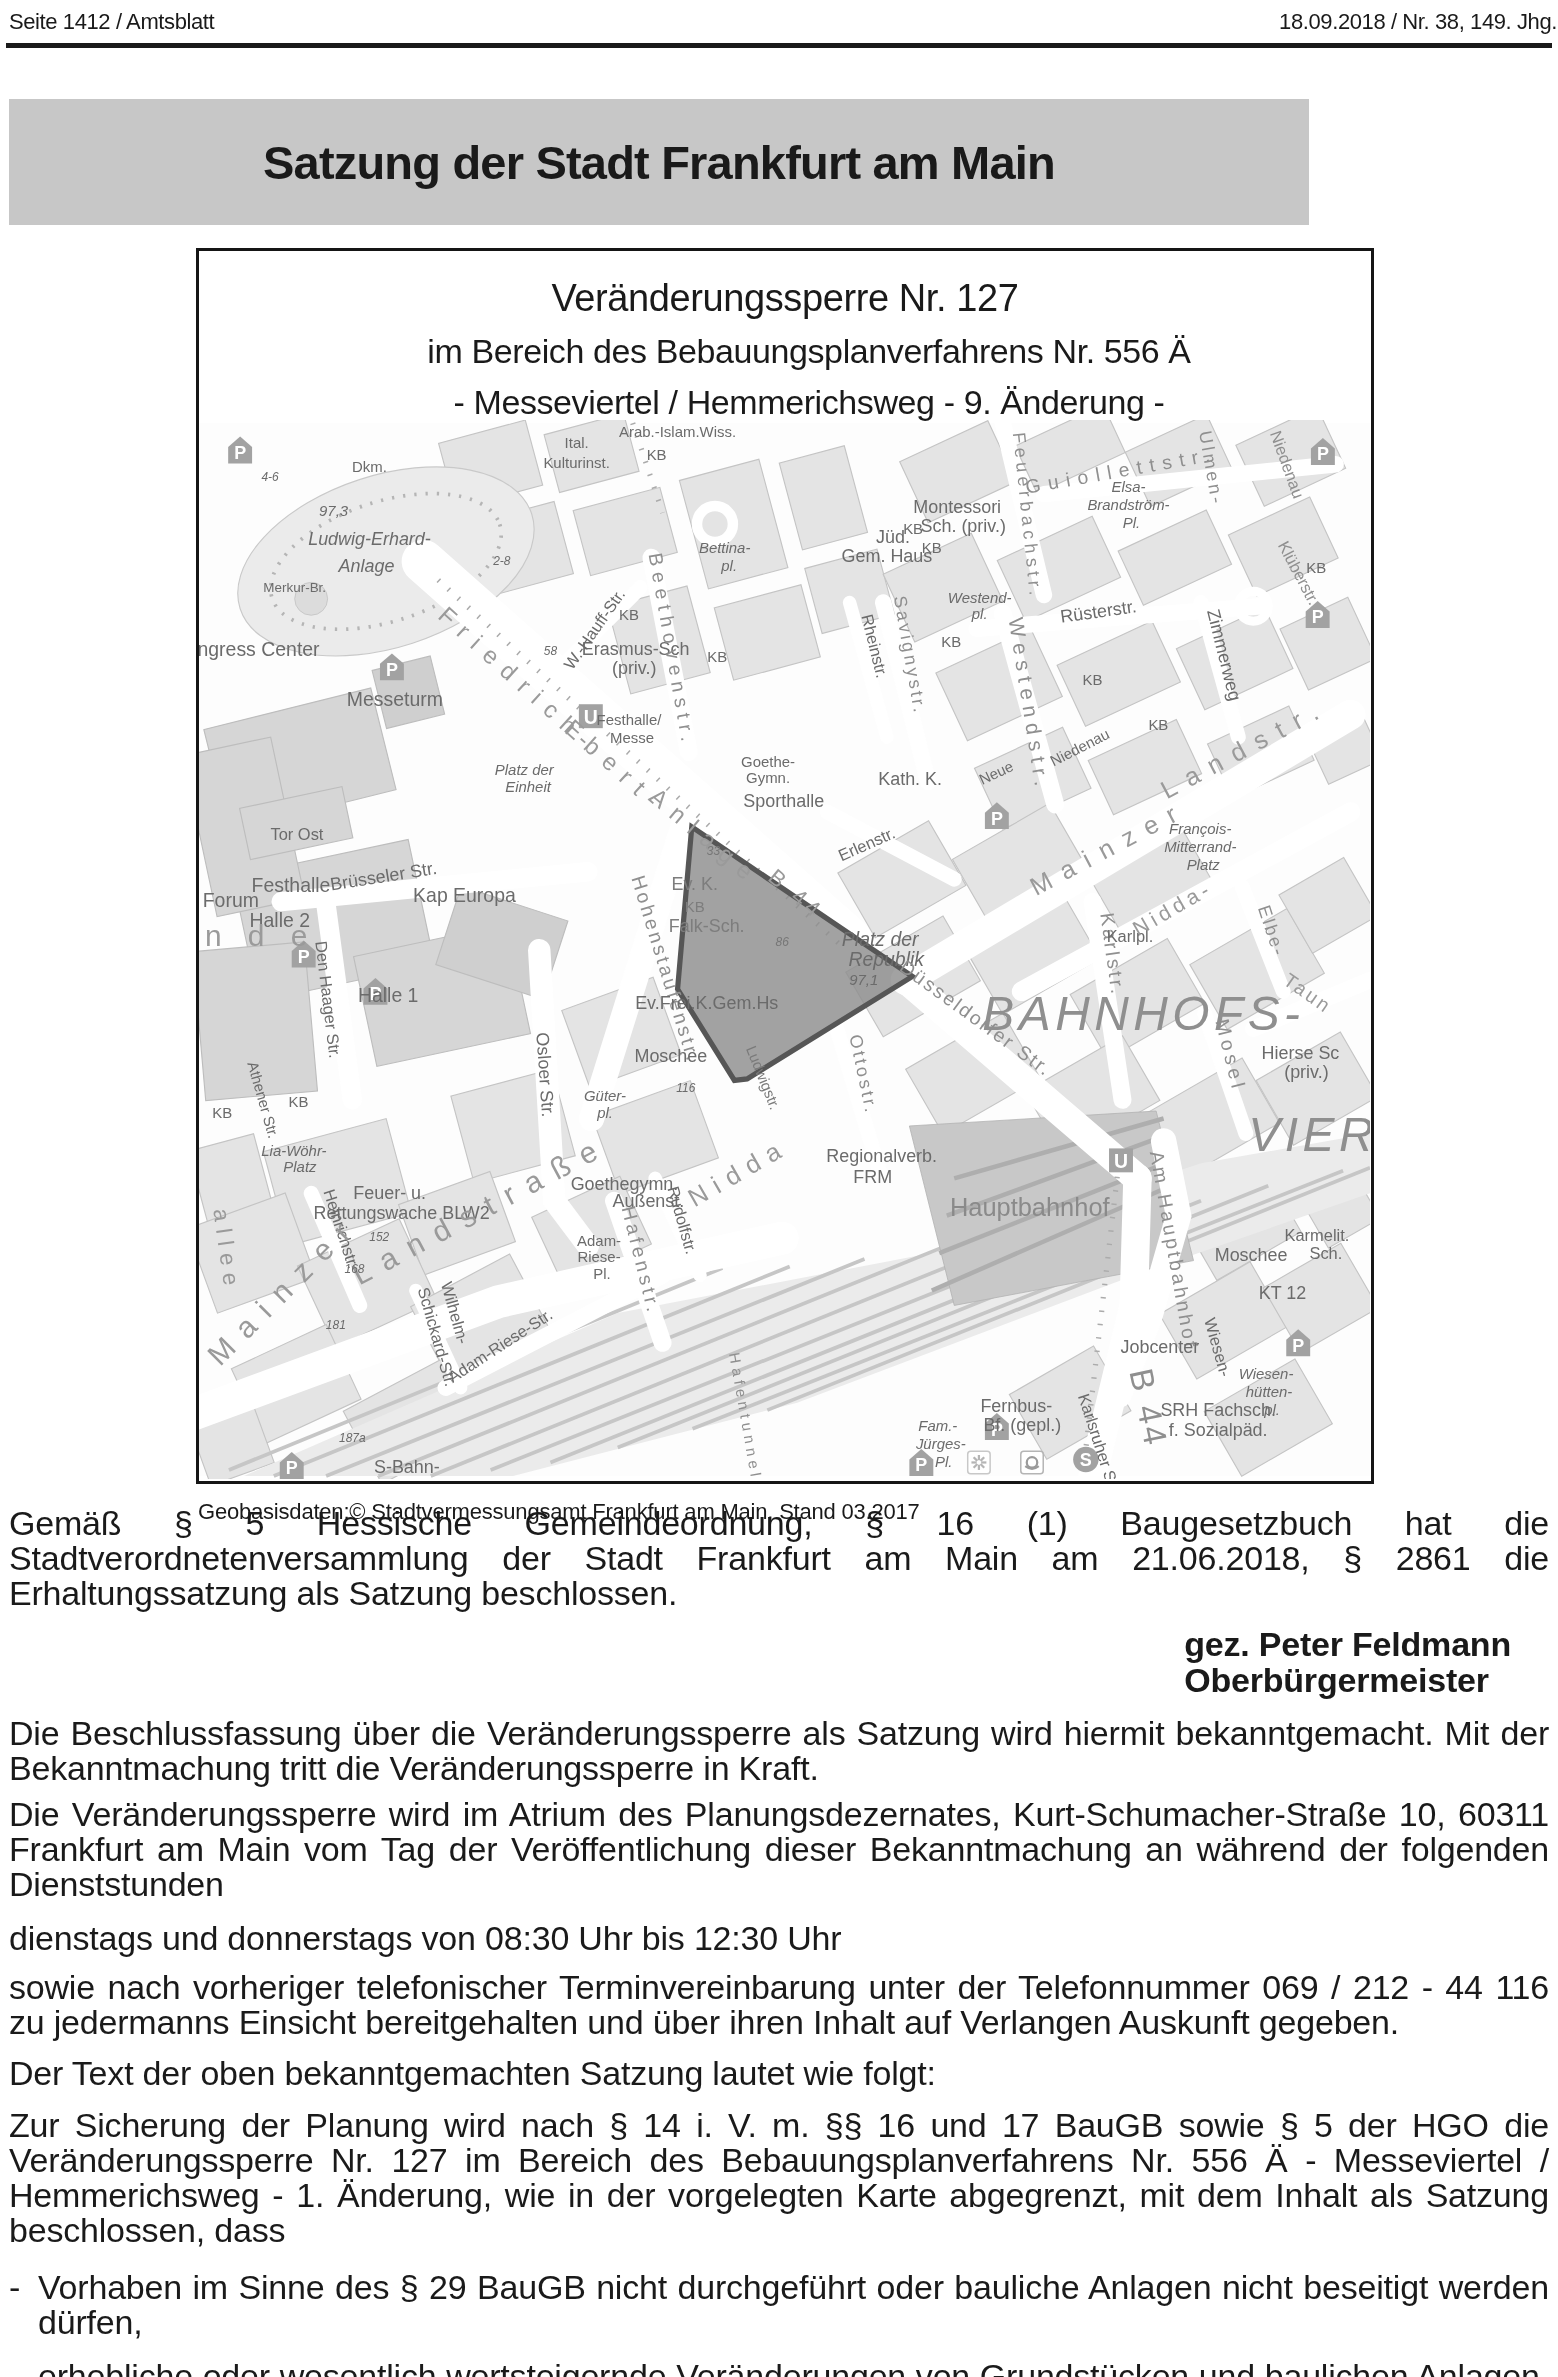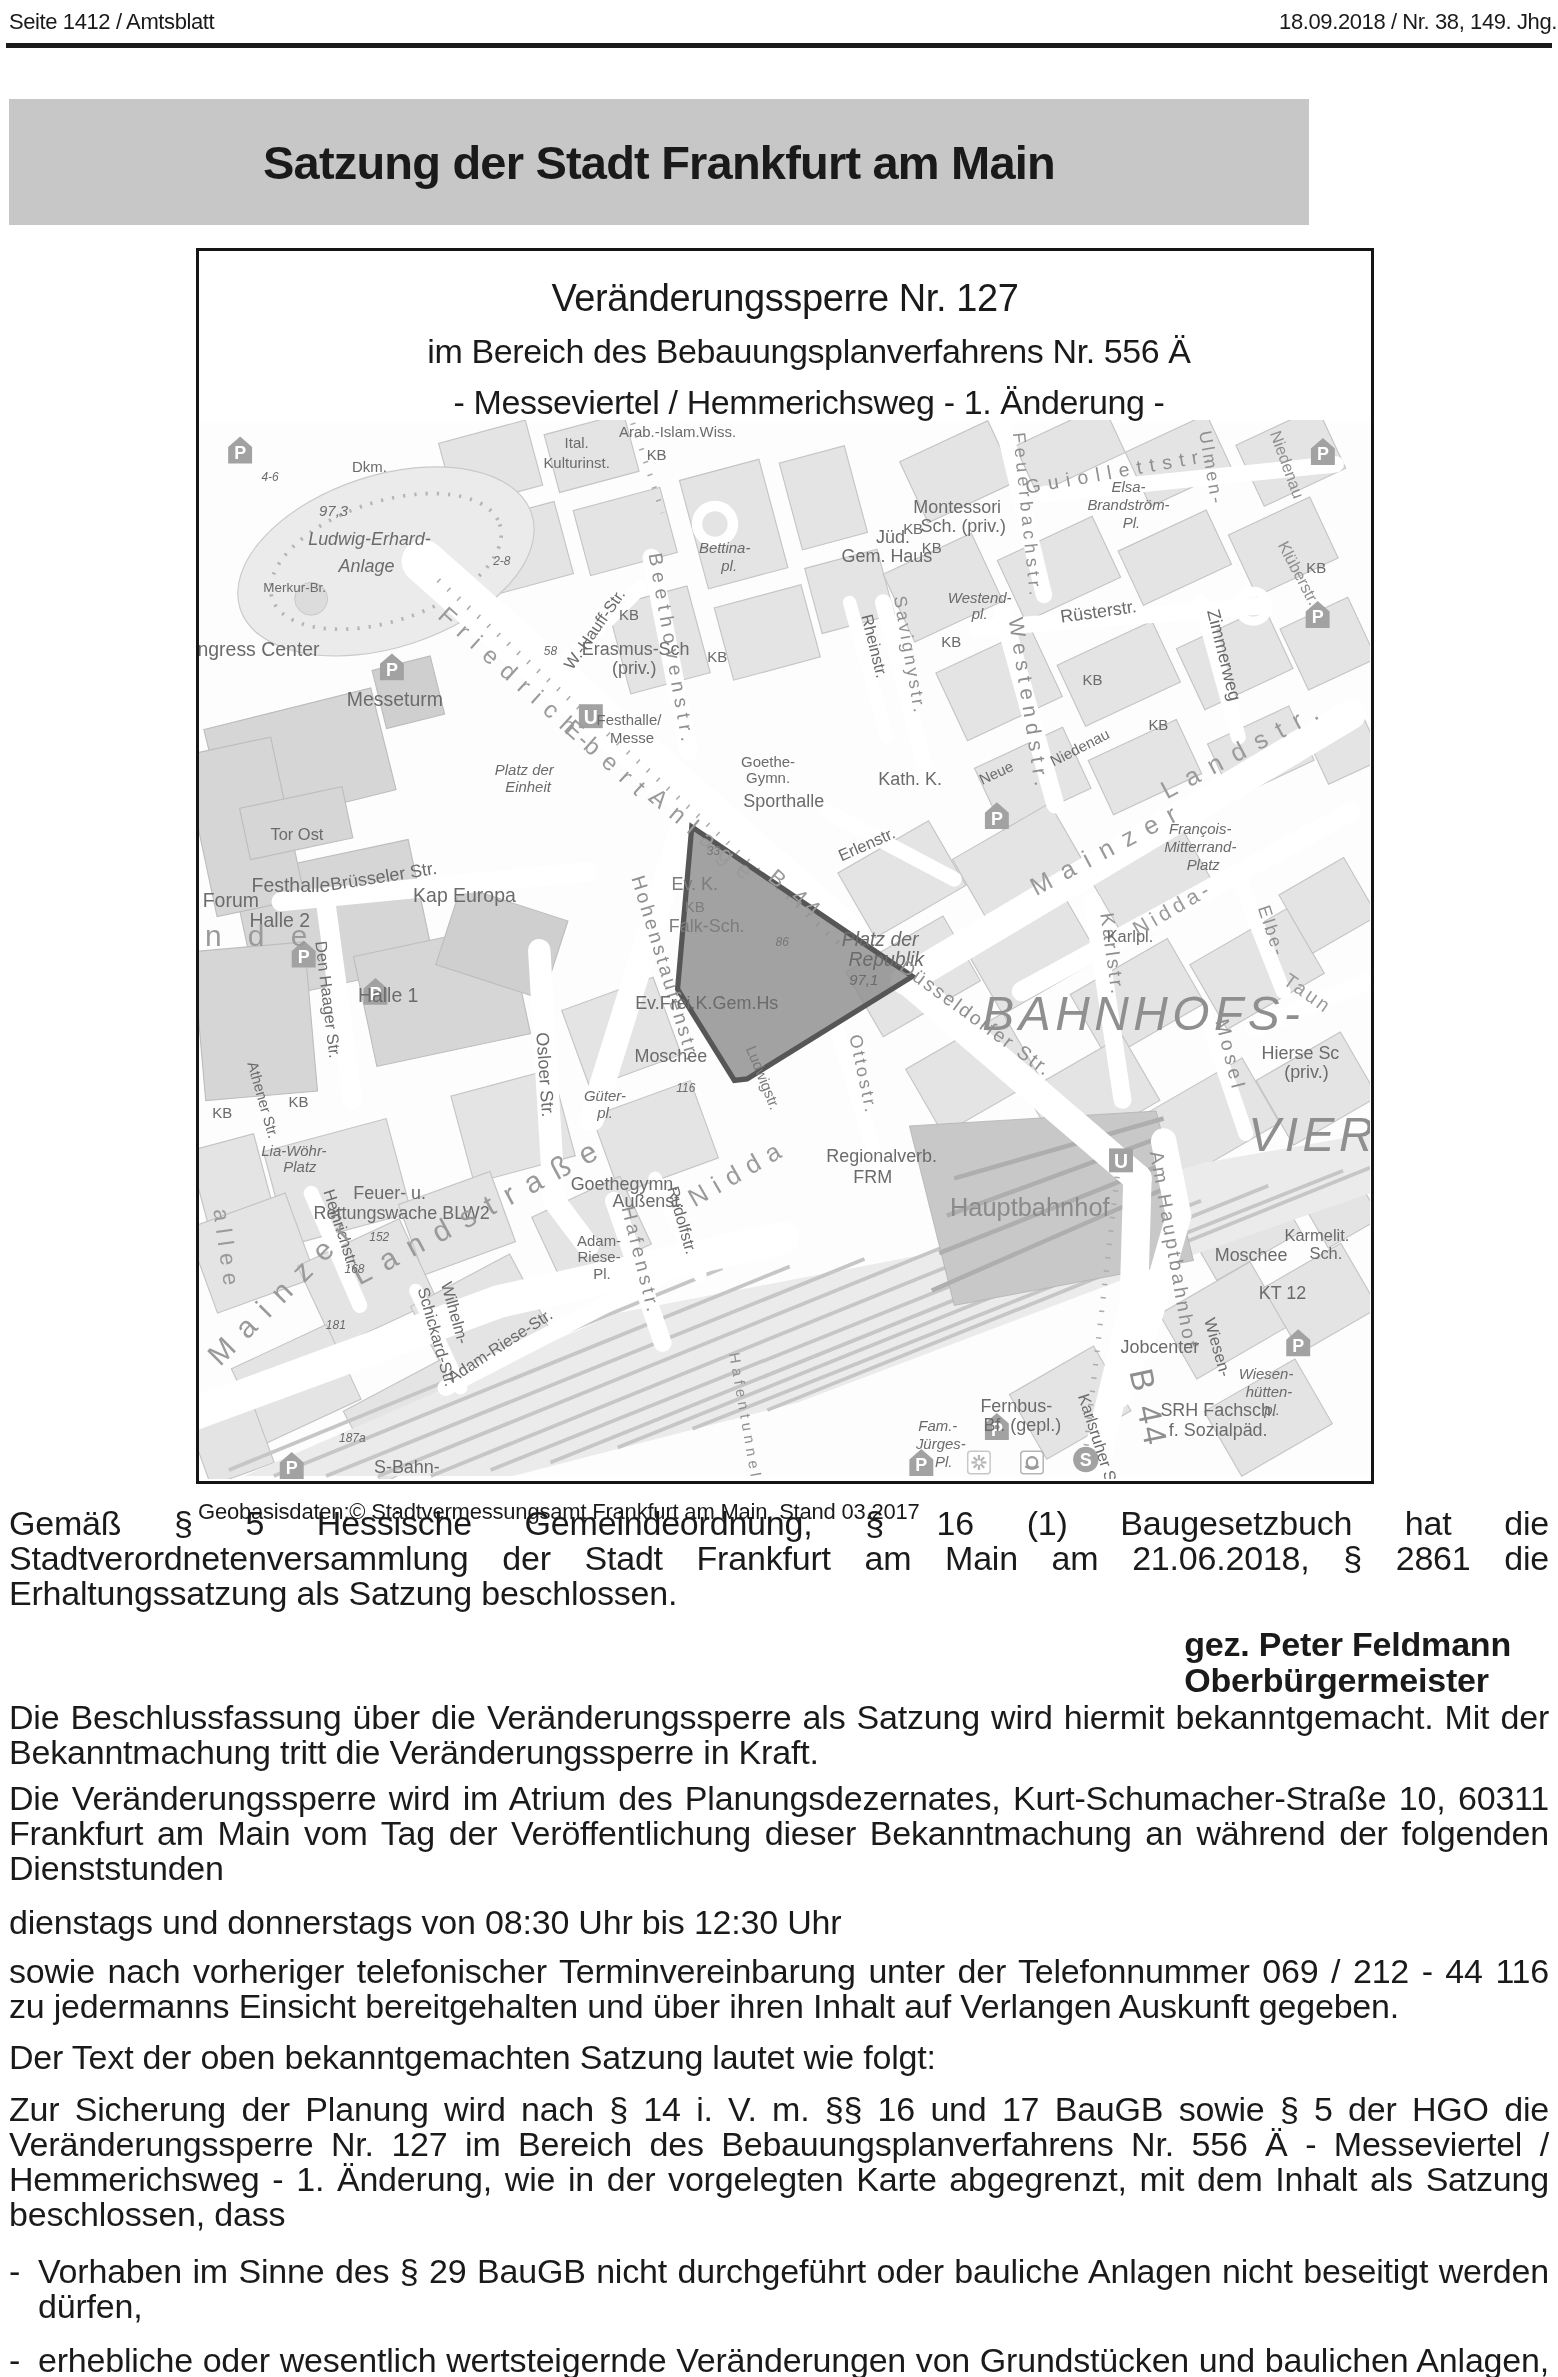--- a/index.html
+++ b/index.html
@@ -23,21 +23,21 @@
   }
   .mapbox-titles{height:169px;text-align:center;padding-top:19px;box-sizing:border-box;}
   .mt1{font-size:38px;line-height:56px;letter-spacing:-0.4px;}
   .mt2,.mt3{font-size:34px;line-height:51px;letter-spacing:-0.4px;margin-left:48px;}
   .map-svg{display:block;}
   .caption{position:absolute;left:198px;top:1499px;font-size:22px;letter-spacing:-0.2px;}
   .bodytext{position:absolute;left:9px;top:1506px;width:1540px;font-size:34px;line-height:35px;letter-spacing:-0.2px;}
   .para{text-align:justify;margin:0;}
   .para.single{text-align:left;}
   .sig{margin:15px 38px 0 auto;width:fit-content;font-weight:bold;line-height:36px;text-align:left;}
-  .p2{margin-top:2px;} .p3{margin-top:11px;} .p4{margin-top:19px;} .p5{margin-top:13.5px;}
+  .p2{margin-top:18px;} .p3{margin-top:11px;} .p4{margin-top:19px;} .p5{margin-top:13.5px;}
   .p6{margin-top:16.6px;} .p7{margin-top:16.6px;}
   .bullet{display:flex;margin-top:22px;}
   .bullet + .bullet{margin-top:19.6px;}
   .bullet .dash{flex:0 0 29px;}
   .bullet .btxt{flex:1;text-align:justify;}
   svg text{font-family:"Liberation Sans",sans-serif;}
 </style>
 </head>
 <body>
 
@@ -46,21 +46,21 @@
 <div class="hdr-rule"></div>
 
 <div class="banner">
   <div class="banner-title">Satzung der Stadt Frankfurt am Main</div>
 </div>
 
 <div class="mapbox">
   <div class="mapbox-titles">
     <div class="mt1">Veränderungssperre Nr. 127</div>
     <div class="mt2">im Bereich des Bebauungsplanverfahrens Nr. 556 Ä</div>
-    <div class="mt3">- Messeviertel / Hemmerichsweg - 1. Änderung -</div>
+    <div class="mt3">- Messeviertel / Hemmerichsweg - 9. Änderung -</div>
   </div>
 
   <svg id="map-svg" class="map-svg" width="1171" height="1059" viewBox="0 0 1566 1408">
     <rect x="0" y="0" width="1566" height="1408" fill="#fdfdfd"></rect>
 
     <g fill="#e4e4e4" stroke="#c4c4c4" stroke-width="1.5">
       <rect x="330" y="10" width="120" height="90" transform="rotate(-15 390 55)"></rect>
       <rect x="470" y="0" width="110" height="80" transform="rotate(-15 525 40)"></rect>
       <rect x="360" y="120" width="130" height="100" transform="rotate(-15 425 170)"></rect>
       <rect x="510" y="100" width="120" height="90" transform="rotate(-15 570 145)"></rect>

